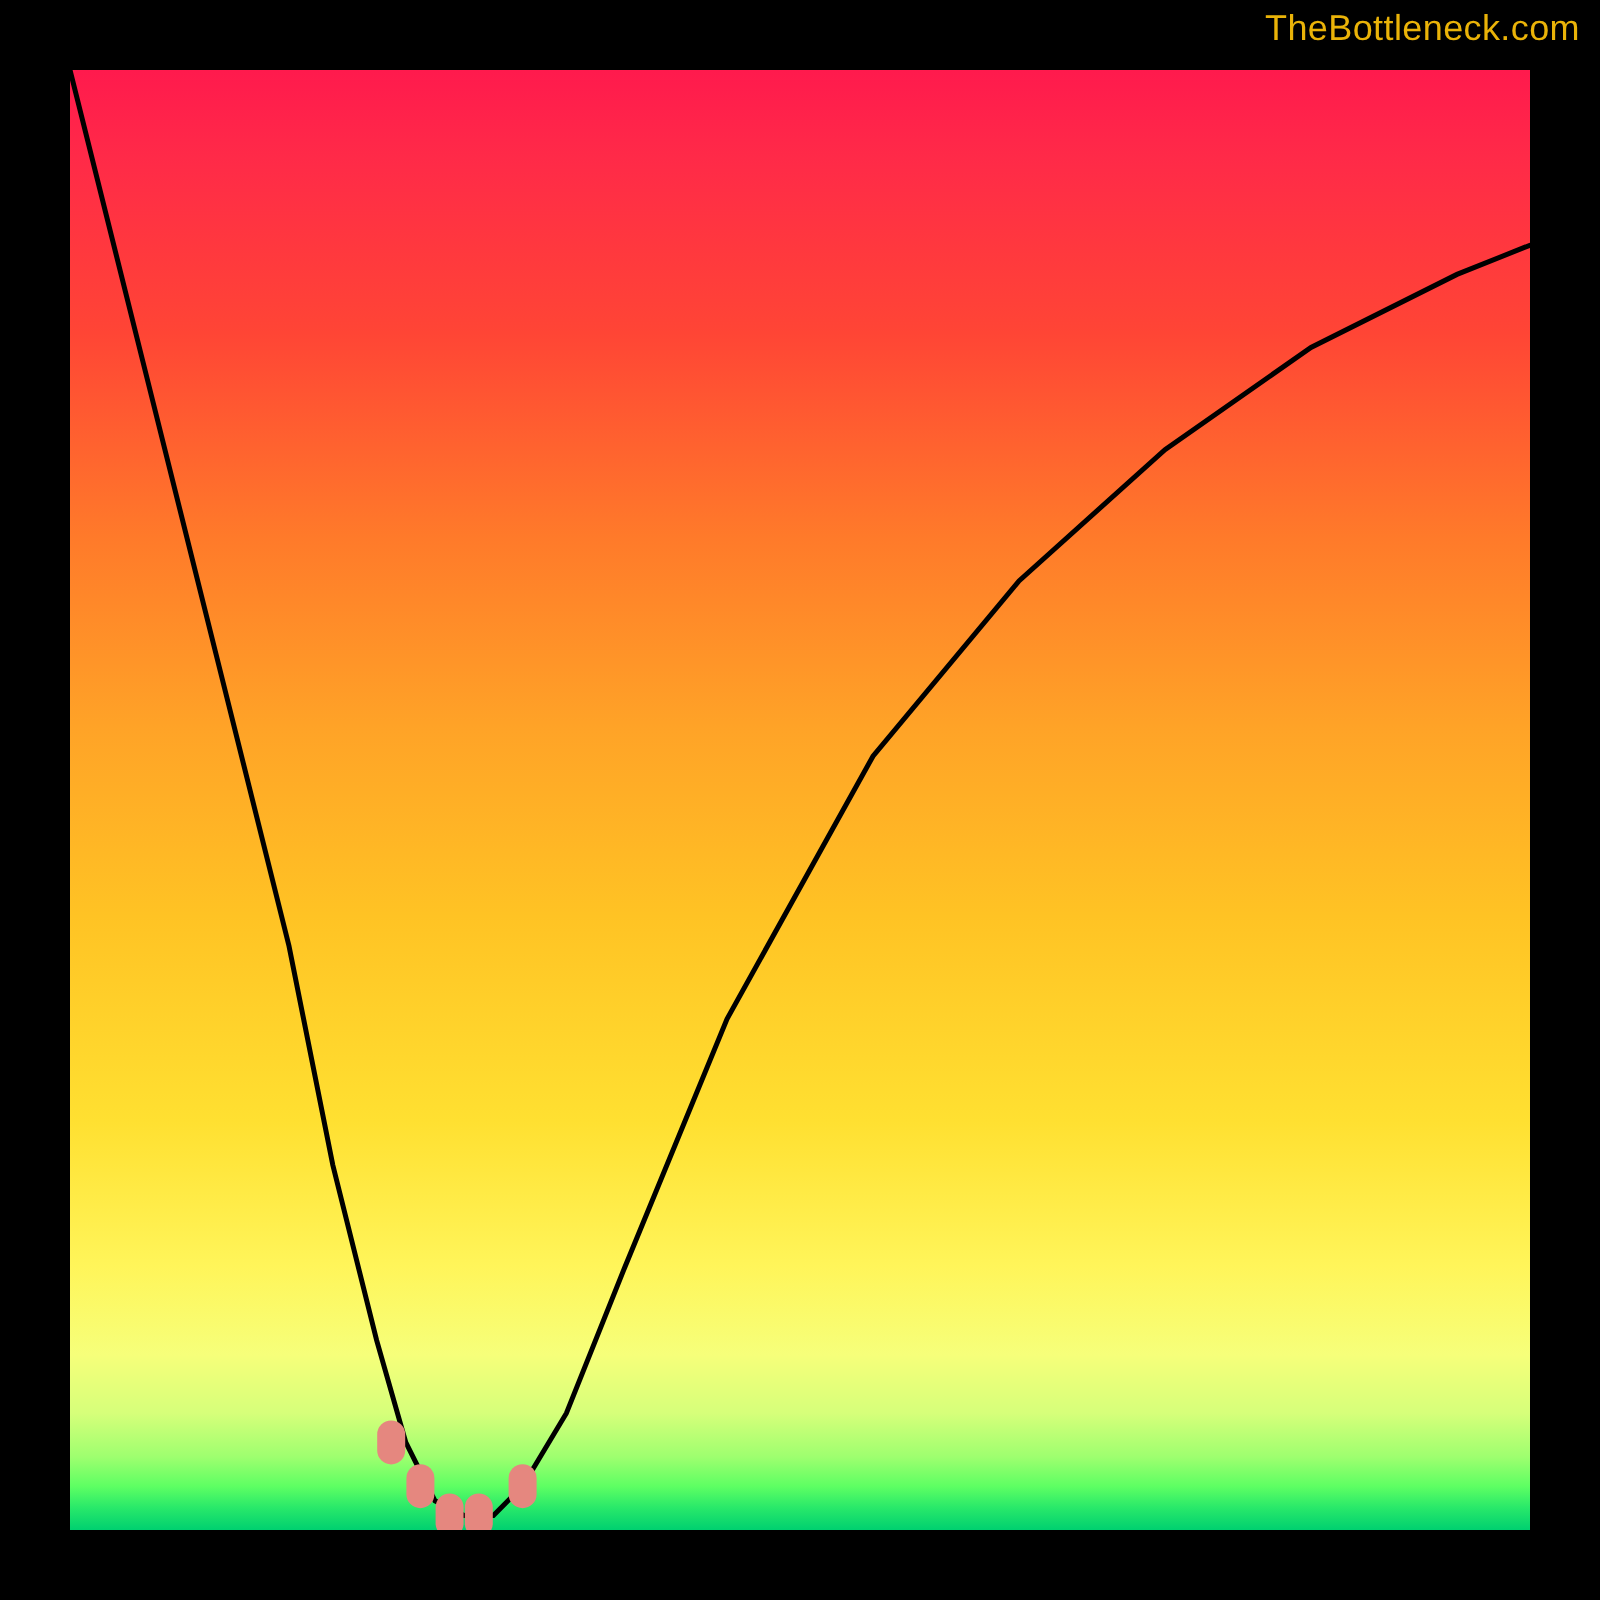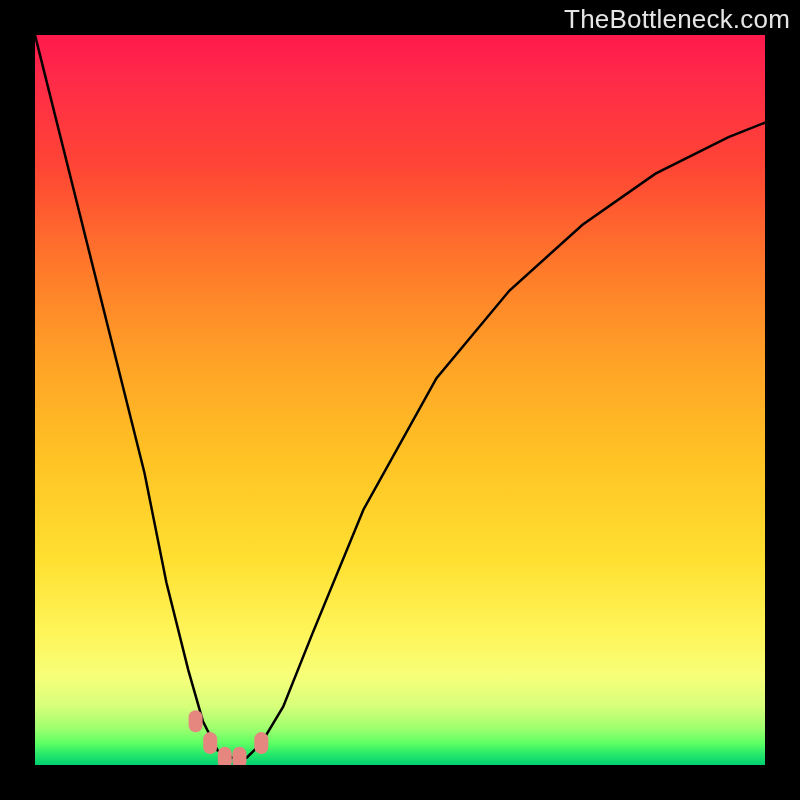--- a/index.html
+++ b/index.html
@@ -16,22 +16,22 @@
     left: 0;
     top: 0;
     width: 800px;
     height: 800px;
     background: #000;
   }
   .watermark {
     position: absolute;
     top: 4px;
     right: 10px;
-    color: #e5e5e5;
-    font-size: 26px;
+    color: #eab308;
+    font-size: 18px;
     font-weight: 500;
     letter-spacing: 0.2px;
     z-index: 5;
   }
   .plot {
     position: absolute;
     left: 35px;
     top: 35px;
     width: 730px;
     height: 730px;

